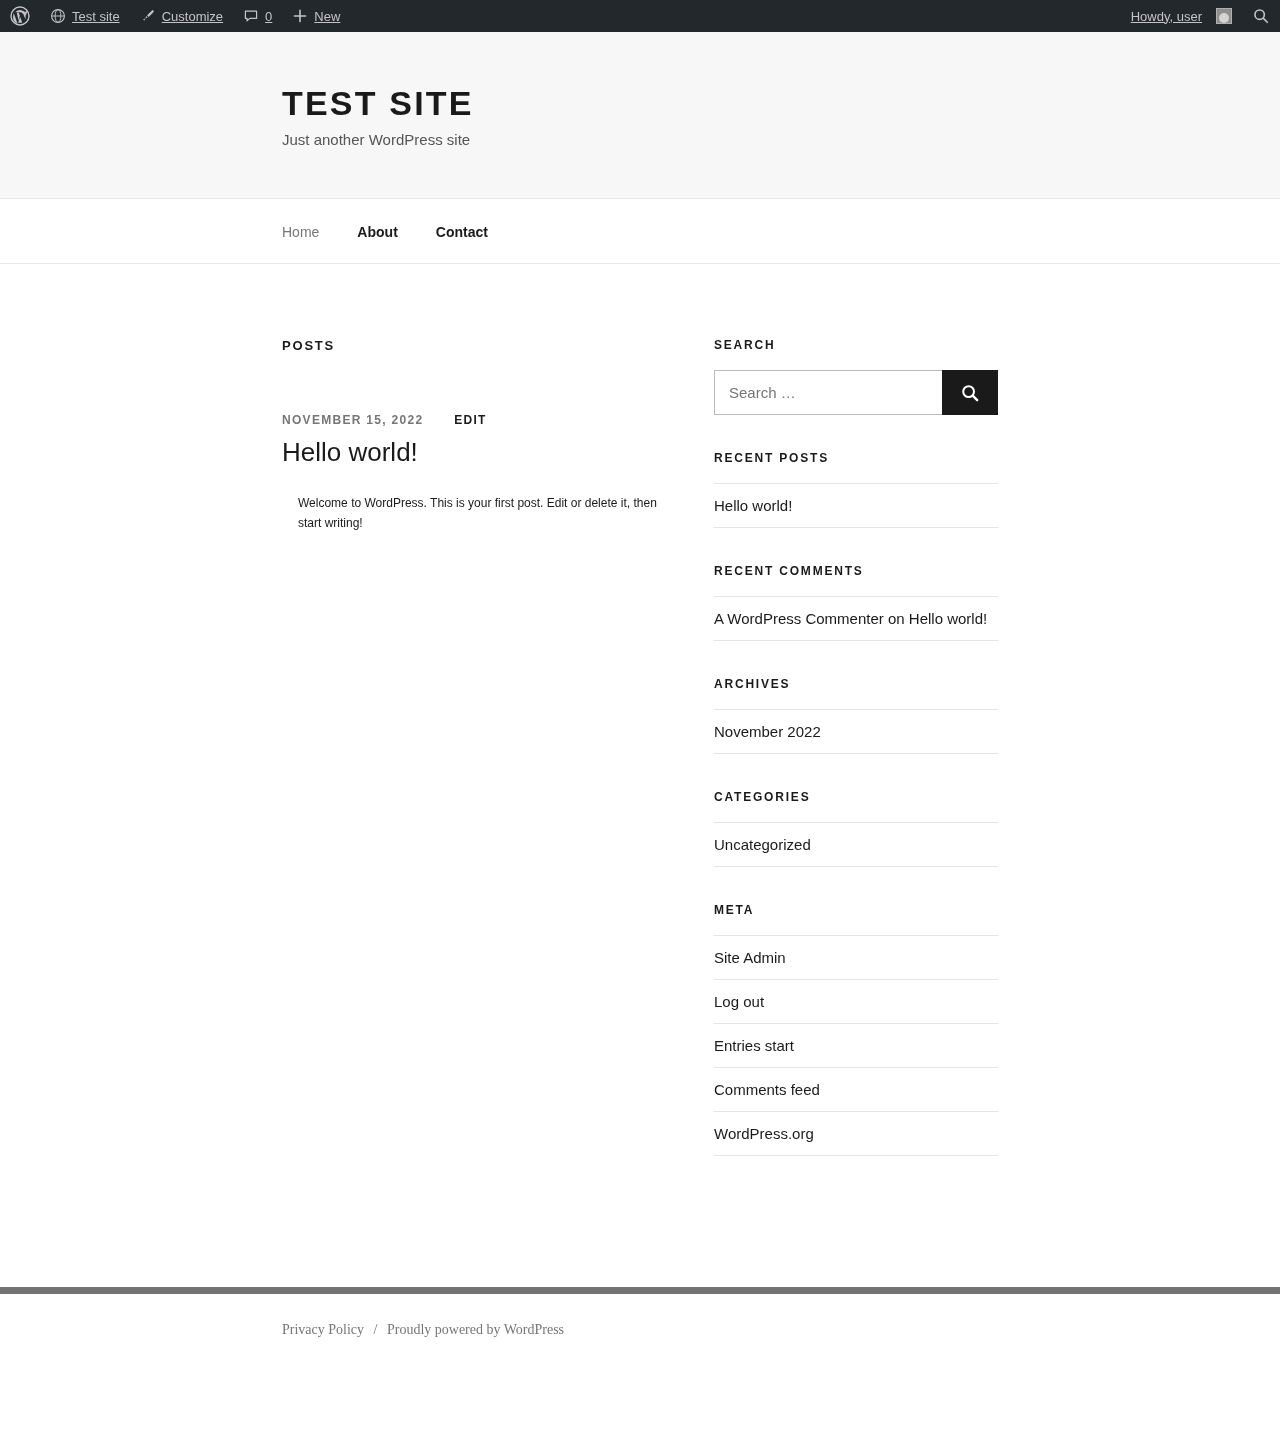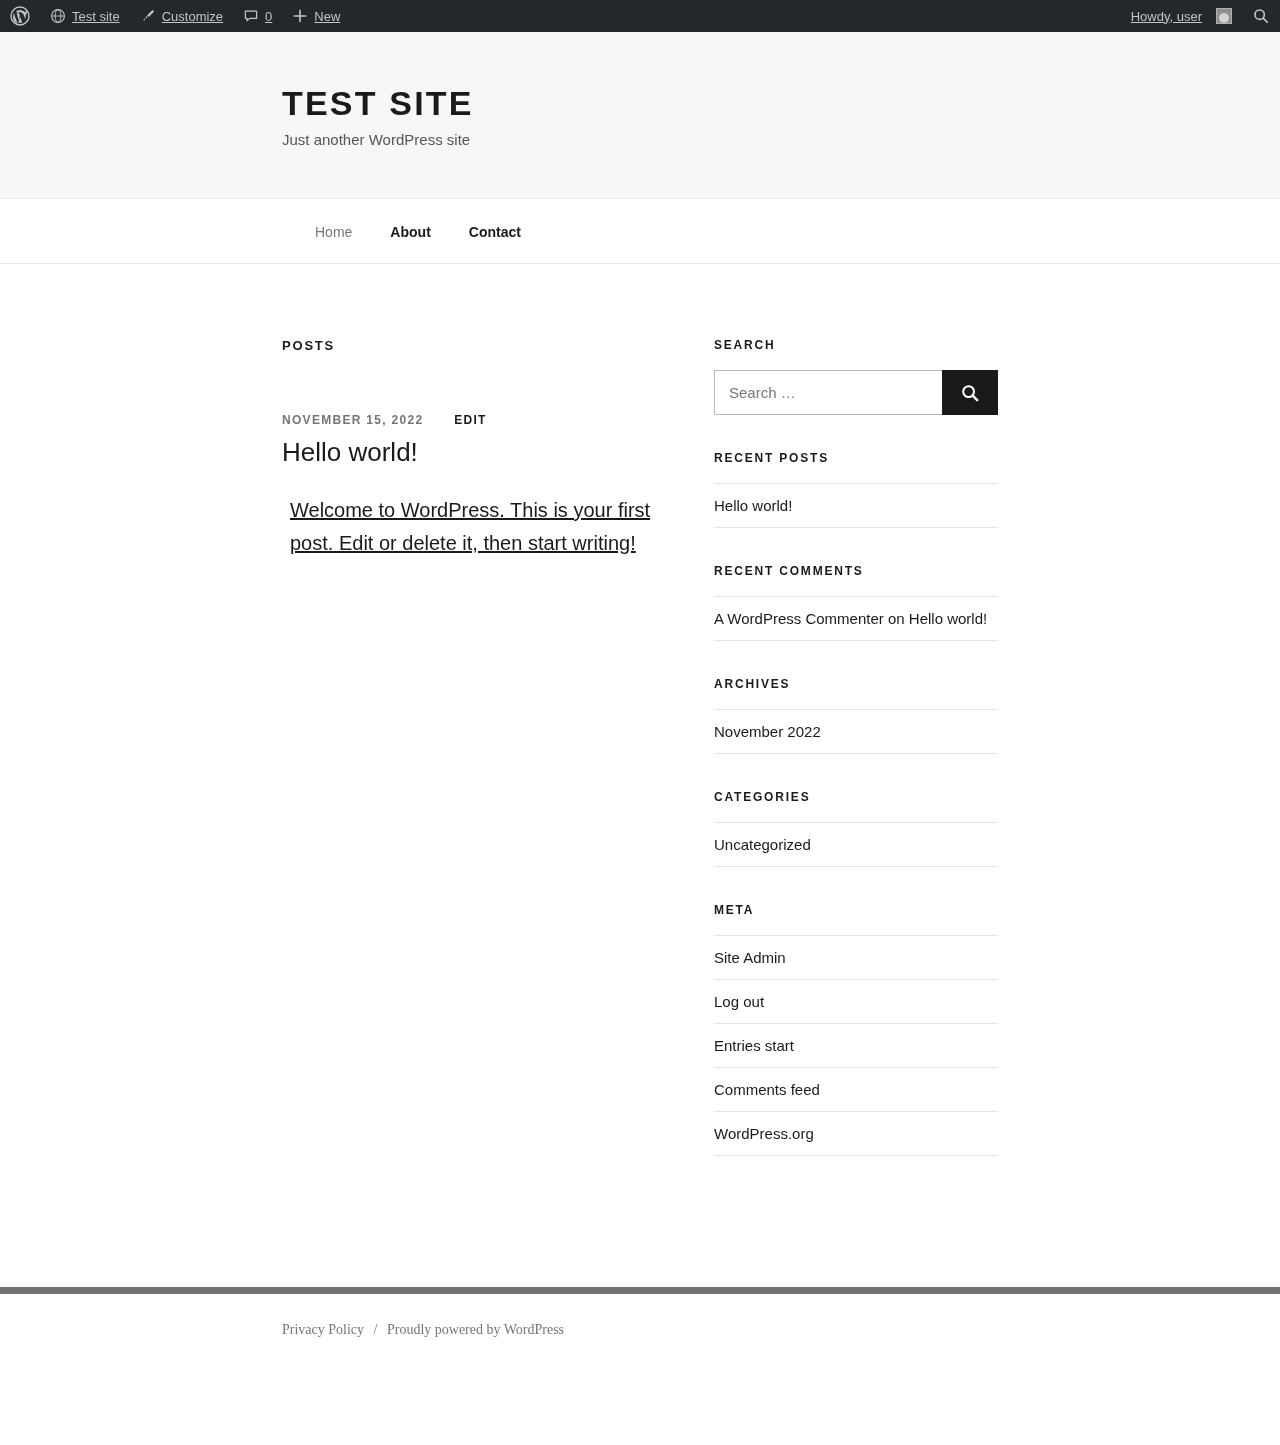--- a/index.html
+++ b/index.html
@@ -91,21 +91,21 @@
     list-style: none;
     margin: 0;
     padding: 0;
   }
   .nav-list li a {
     font-size: 14px;
     font-weight: 700;
     color: #1a1a1a;
     text-decoration: none;
   }
-  .nav-list li.current a { color: #767676; font-weight: 400; margin-left: 33px; }
+  .nav-list li.current a { color: #767676; font-weight: 400; }
 
   
   .content-area {
     display: flex;
     padding-top: 74px;
     gap: 0;
     align-items: flex-start;
   }
   .main-col { width: 560px; }
   .side-col { width: 324px; margin-left: 20px; }
@@ -128,26 +128,25 @@
   .post-meta a { color: #767676; text-decoration: none; }
   .post-meta .edit { color: #1a1a1a; margin-left: 26px; }
   .post-title {
     font-size: 26px;
     font-weight: 400;
     margin: 0 0 26px 0;
     line-height: 1.2;
   }
   .post-title a { color: #1a1a1a; text-decoration: none; }
   .post-body {
-    font-size: 20px;
+    font-size: 12px;
     line-height: 1.65;
     color: #1a1a1a;
-    margin: 8px;
+    margin: 16px;
     max-width: 510px;
-    text-decoration: underline;
   }
 
   
   .widget { margin-bottom: 36px; }
   .widget-title {
     font-size: 12px;
     font-weight: 700;
     letter-spacing: 1.8px;
     text-transform: uppercase;
     margin: 0 0 18px 0;

